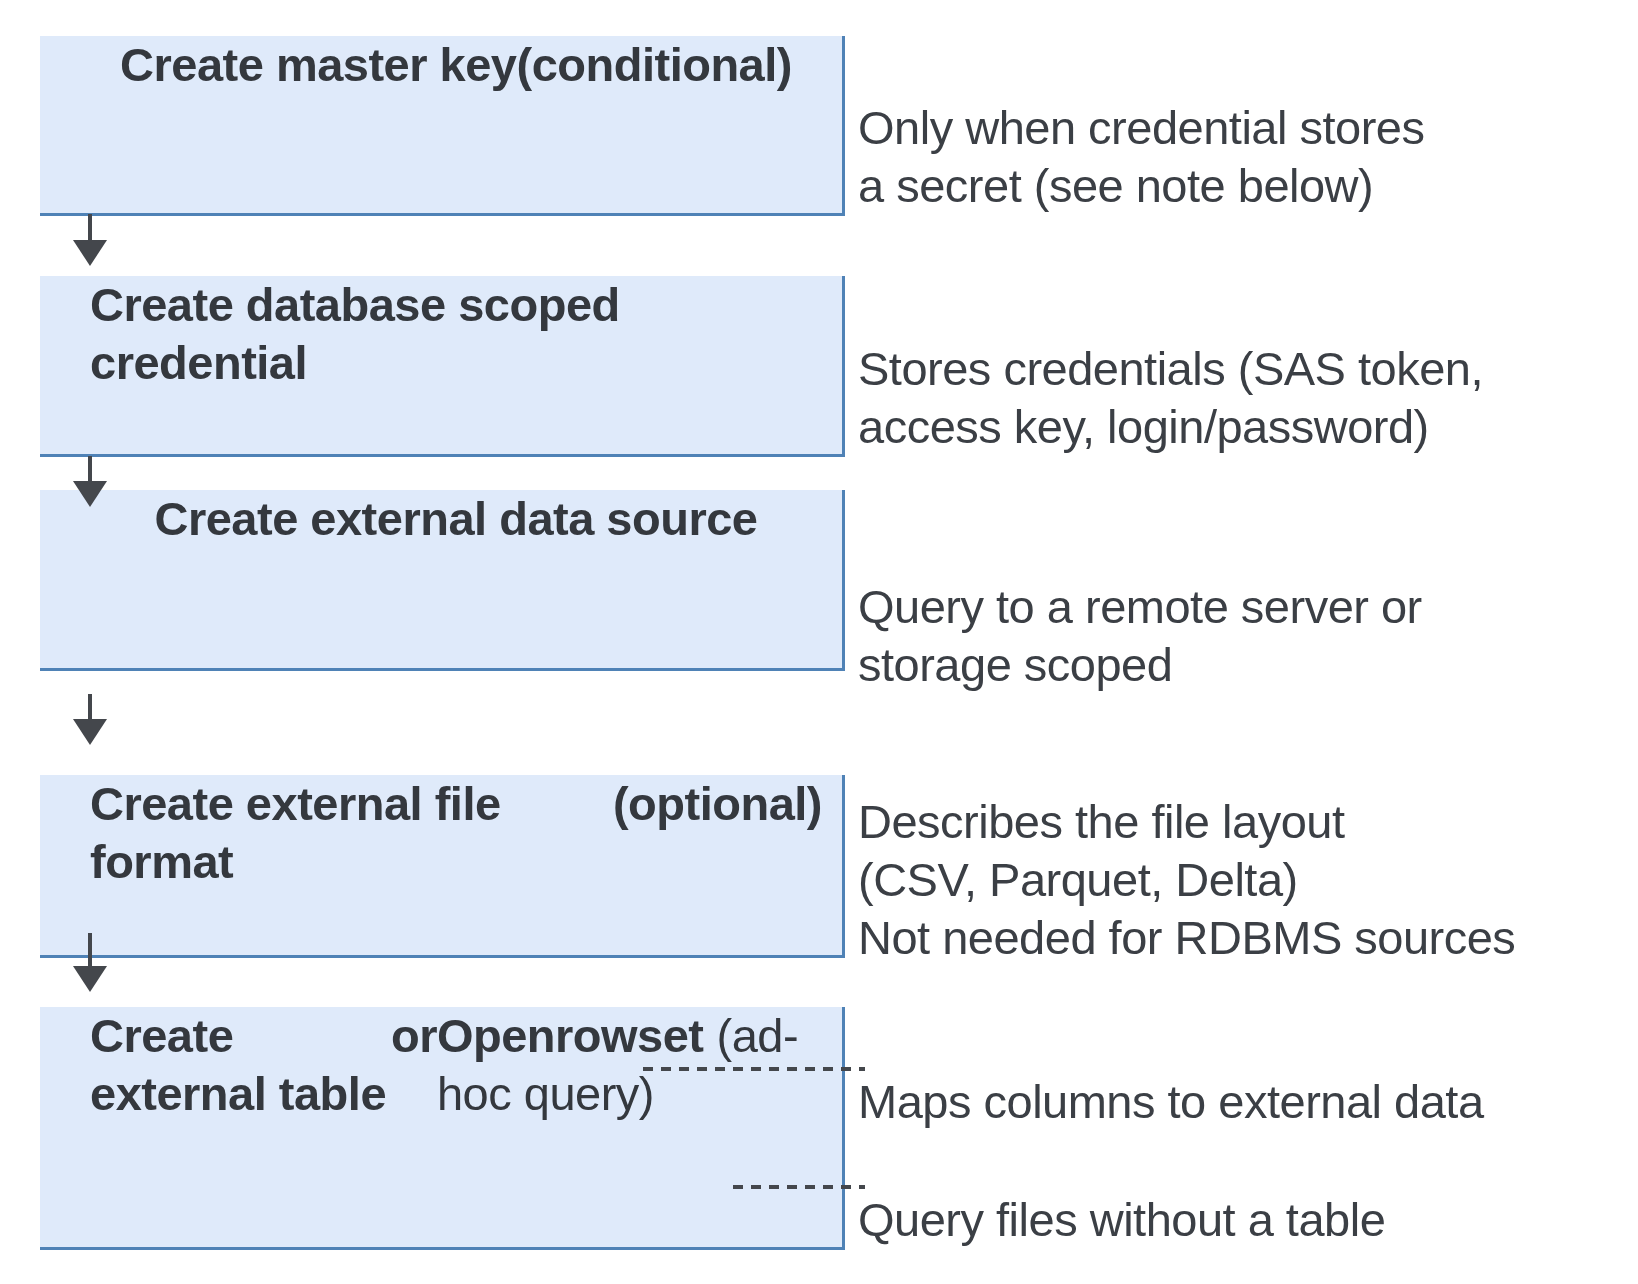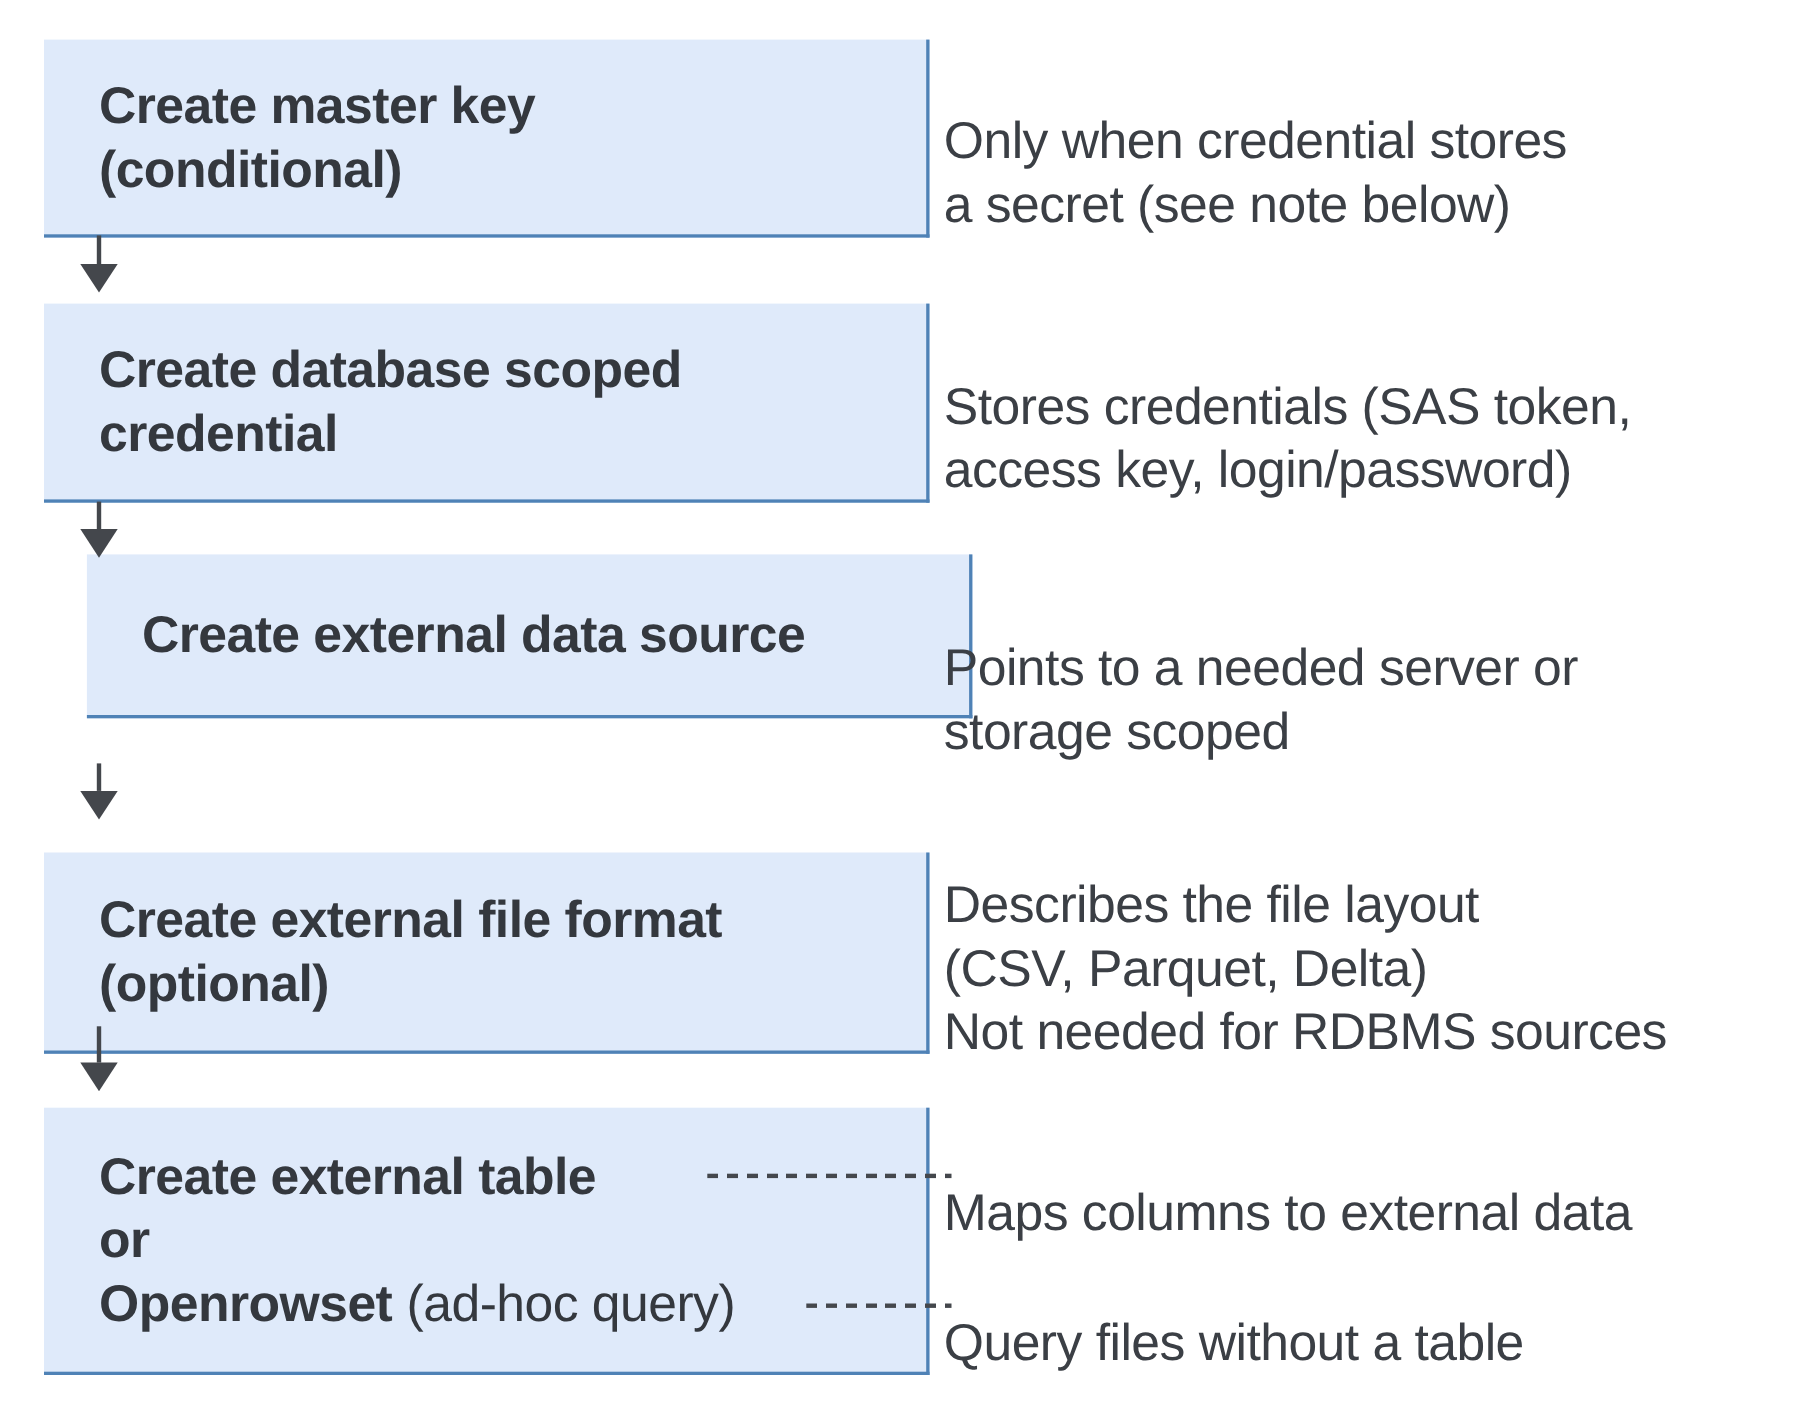--- a/index.html
+++ b/index.html
@@ -12,26 +12,26 @@
   html,body{margin:0;padding:0;background:#ffffff;}
   .canvas{
     position:relative;width:1638px;height:1284px;background:#ffffff;overflow:hidden;
     font-family:"Liberation Sans", sans-serif;
   }
   .box{
     position:absolute;left:40px;width:805px;box-sizing:border-box;
     background:var(--box_fill);
     border-right:3px solid var(--box_border);
     border-bottom:3px solid var(--box_border);
-    display:flex;flex-direction:column;justify-content:center;
+    display:flex;flex-direction:row;justify-content:center;
     padding-left:50px;padding-right:20px;
   }
   .b1{top:36px;height:180px;}
   .b2{top:276px;height:181px;}
-  .b3{top:504px;height:149px;margin-left:39px;}
+  .b3{top:490px;height:181px;}
   .b4{top:751px;height:183px;margin-top:24px;}
   .b5{top:1007px;height:243px;}
   .title{
     font-size:47px;line-height:58px;font-weight:700;color:var(--title_text);
     letter-spacing:-0.5px;
   }
   .subtitle{
     font-size:47px;line-height:58px;font-weight:700;color:var(--title_text);
     letter-spacing:-0.5px;
   }
@@ -124,21 +124,21 @@
     <div>Only when credential stores</div>
     <div>a secret (see note below)</div>
   </div>
 
   <div class="note n2">
     <div>Stores credentials (SAS token,</div>
     <div>access key, login/password)</div>
   </div>
 
   <div class="note n3">
-    <div>Points to a needed server or</div>
+    <div>Query to a remote server or</div>
     <div>storage scoped</div>
   </div>
 
   <div class="note n4">
     <div>Describes the file layout</div>
     <div>(CSV, Parquet, Delta)</div>
     <div>Not needed for RDBMS sources</div>
   </div>
 
   <div class="note n5">

